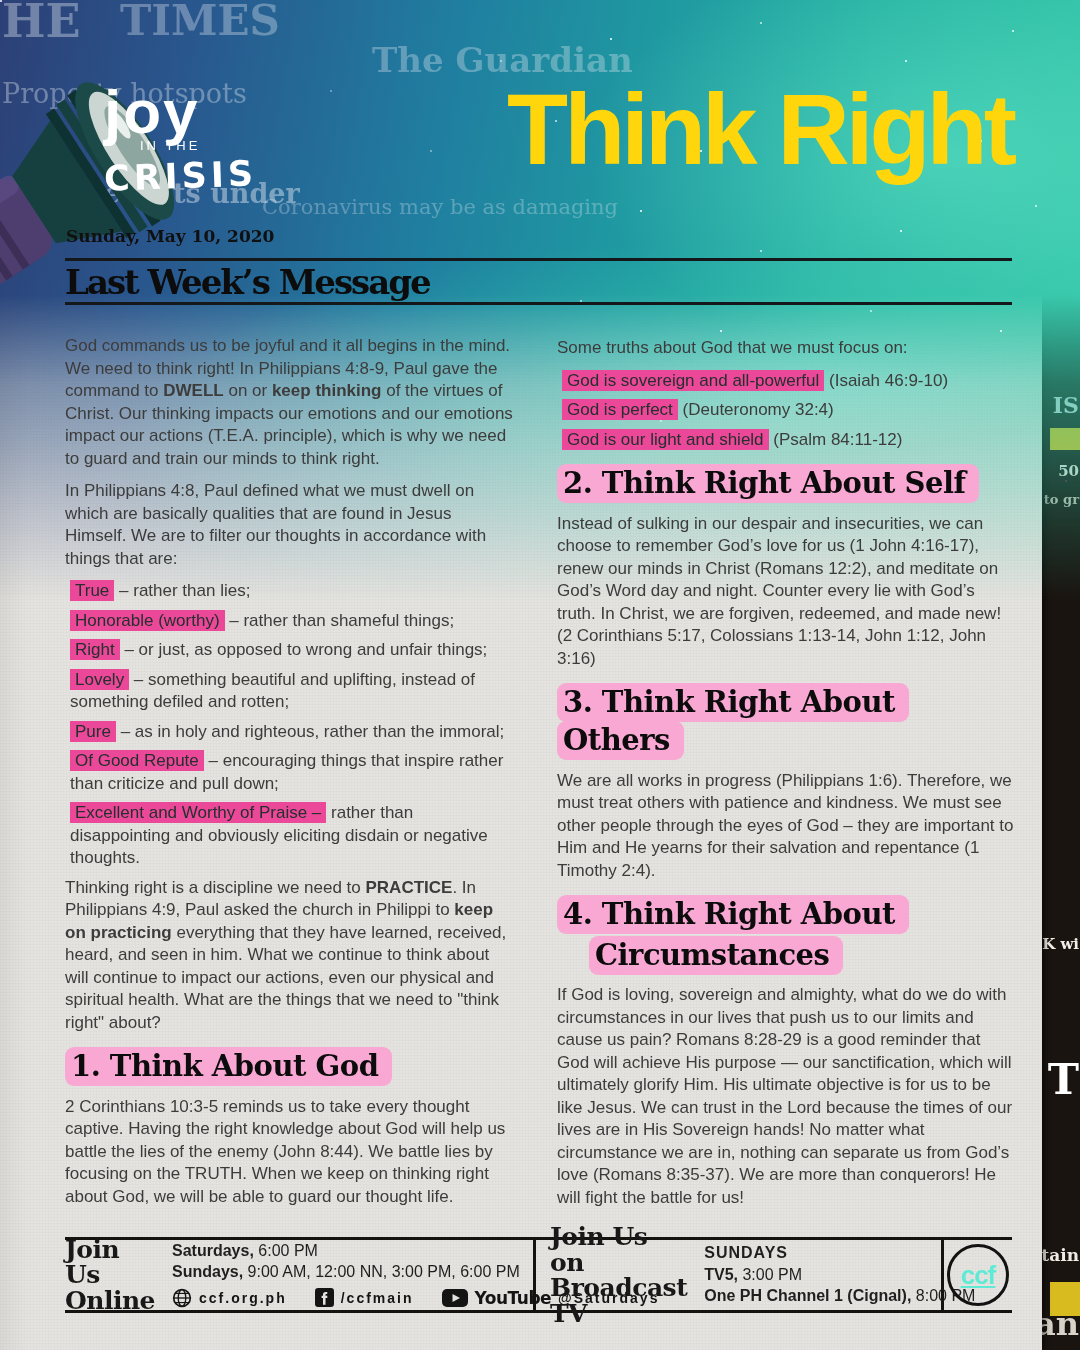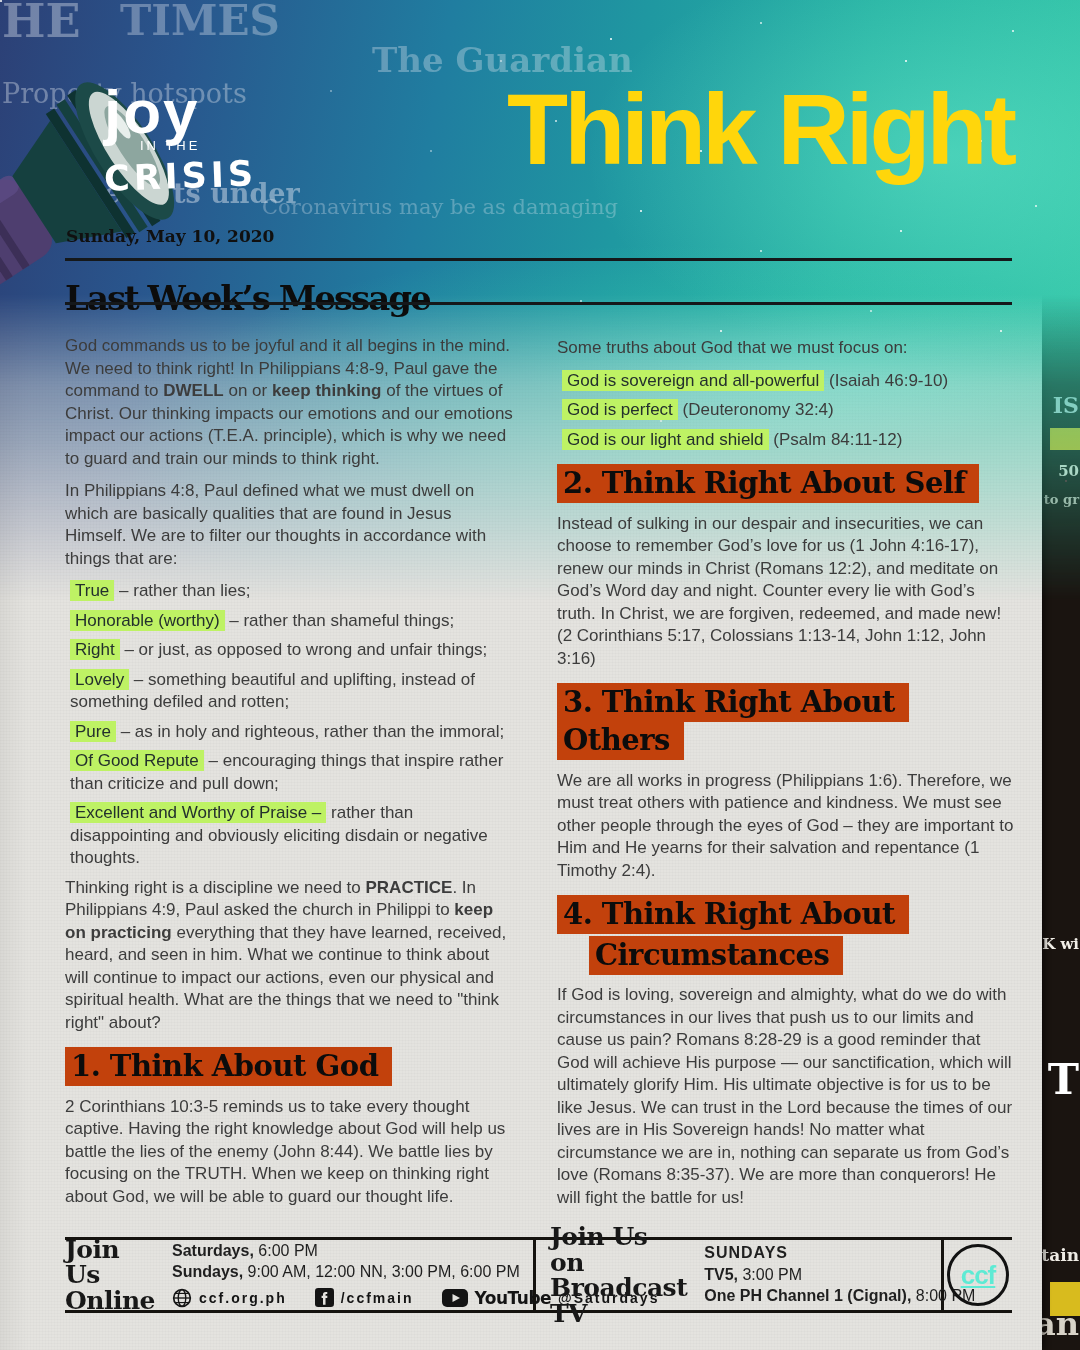--- a/index.html
+++ b/index.html
@@ -67,31 +67,31 @@
 
   
   .main-title{position:absolute;left:490px;top:72px;width:540px;text-align:center;
     font-size:100px;font-weight:bold;letter-spacing:-4px;color:#ffd60b;white-space:nowrap;}
 
   
   .date-line{position:absolute;left:66px;top:226px;font-family:"DejaVu Serif",serif;font-weight:bold;font-size:17px;color:#101010;}
   .rule{position:absolute;left:65px;width:947px;height:3px;background:#15181a;}
   .rule-1{top:258px;}.rule-2{top:302px;}
   .lwm{position:absolute;left:65px;top:262px;font-family:"DejaVu Serif",serif;font-weight:bold;
-    font-size:34px;letter-spacing:-2px;color:#0c0c0c;margin-top:16px;}
+    font-size:34px;letter-spacing:-2px;color:#0c0c0c;}
 
   
   .col{position:absolute;top:330px;font-size:17px;line-height:22.5px;color:#3c3c3c;}
   .col-left{left:65px;width:452px;}
   .col-right{left:557px;top:332px;width:460px;}
   .para{margin:5px 0 10px;}
   .li{margin:0 0 7px;padding-left:5px;}
   .b{font-weight:bold;}
-  .hl-teal{background:#bef264;padding:1px 5px;color:#23302d;box-decoration-break:clone;-webkit-box-decoration-break:clone;}
-  .hl-yellow{background:#c2410c;padding:2px 14px 3px 6px;color:#0c0c0c;box-decoration-break:clone;-webkit-box-decoration-break:clone;}
+  .hl-teal{background:#ec4899;padding:1px 5px;color:#23302d;box-decoration-break:clone;-webkit-box-decoration-break:clone;}
+  .hl-yellow{background:#f9a8d4;padding:2px 14px 3px 6px;color:#0c0c0c;box-decoration-break:clone;border-radius:9px;-webkit-box-decoration-break:clone;}
   .sec-h{font-family:"DejaVu Serif",serif;font-weight:bold;font-size:29px;line-height:1.3;margin:14px 0 10px;color:#101010;letter-spacing:-.5px;}
   .h-indent{margin-left:32px;margin-top:3px;}
 
   
   .footer{position:absolute;left:65px;top:1237px;width:947px;height:70px;
     border-top:3px solid #15130f;border-bottom:3px solid #15130f;display:flex;align-items:stretch;color:#1f1f1f;}
   .f-cell{display:flex;align-items:center;}
   .f-online{width:468px;border-right:3px solid #15130f;}
   .f-broadcast{width:408px;border-right:3px solid #15130f;padding-left:14px;box-sizing:border-box;}
   .f-logo{flex:1;justify-content:center;}

